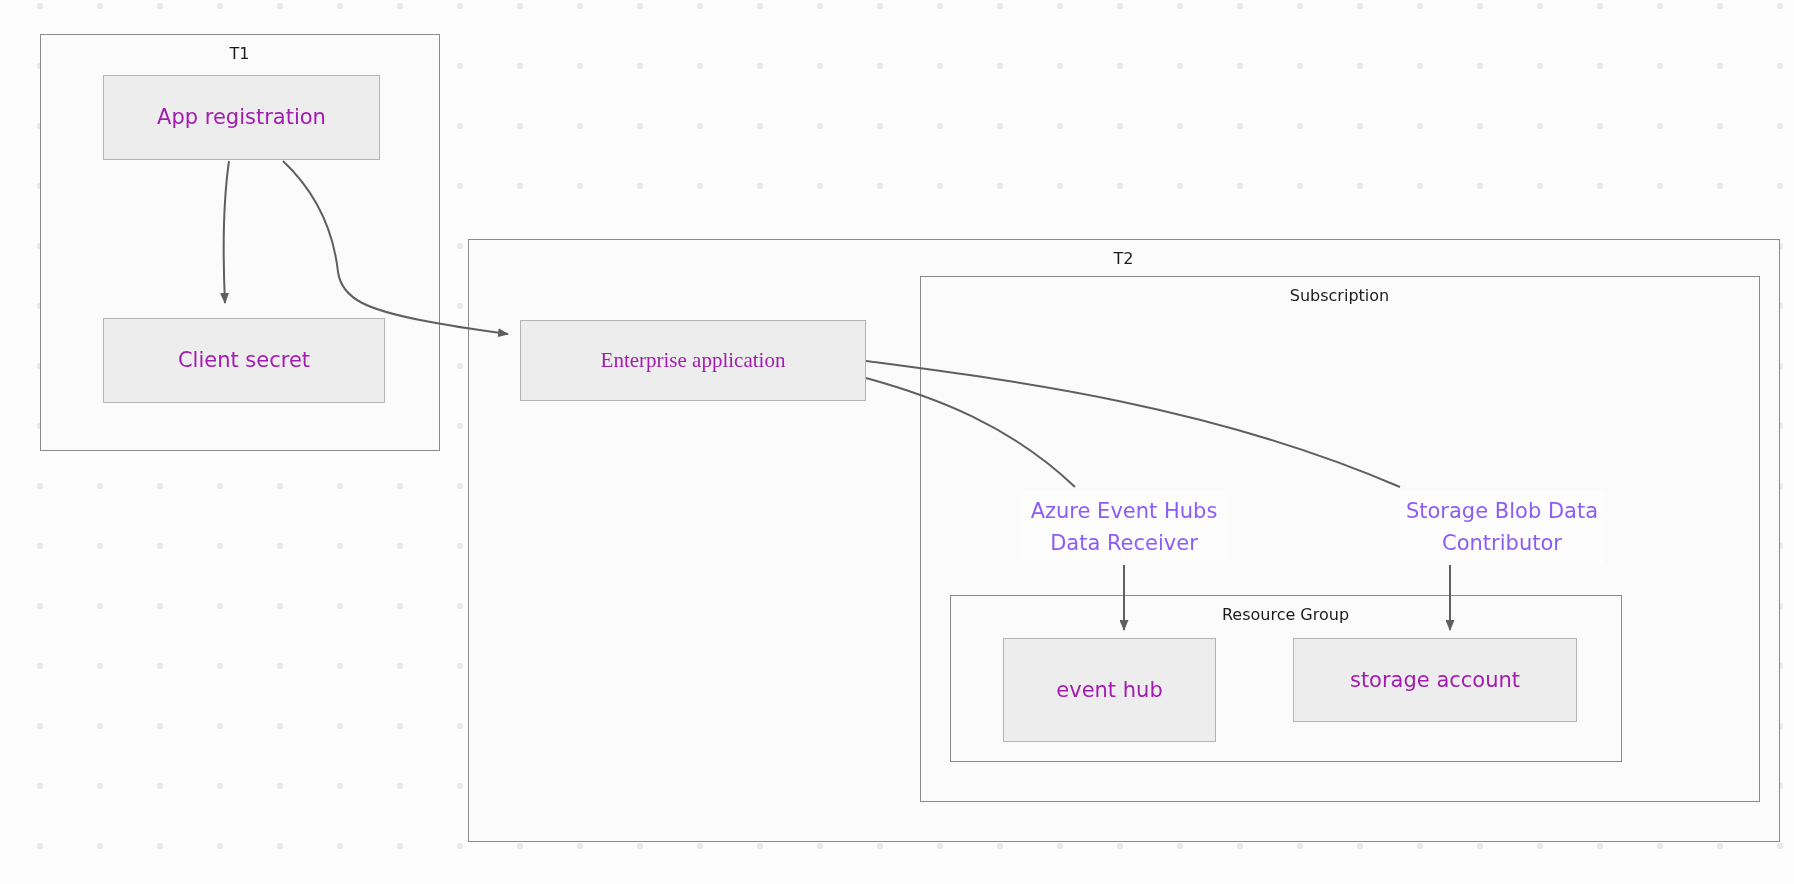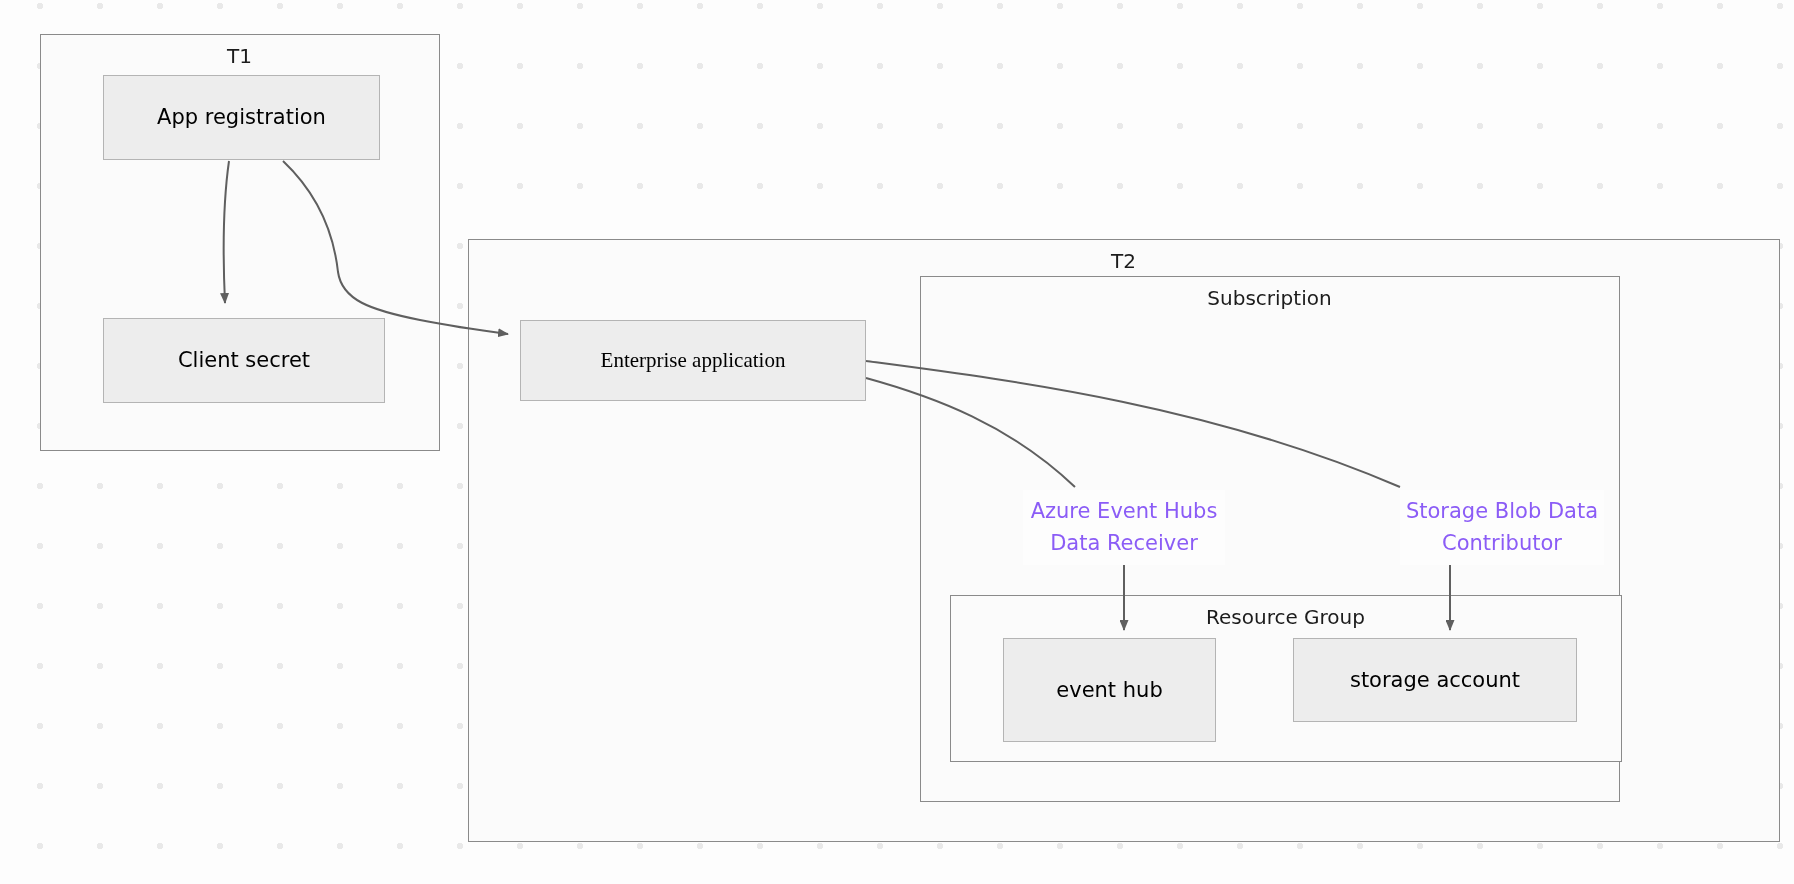--- a/index.html
+++ b/index.html
@@ -25,38 +25,38 @@
     position: absolute;
     box-sizing: border-box;
     background: #fbfbfb;
     border: 1.6px solid #8a8a8a;
   }
   .cluster-label {
     position: absolute;
     left: 0;
     right: 1px;
     text-align: center;
-    font-size: 20px;
+    font-size: 16px;
     color: #1c1c1c;
     line-height: 1;
     white-space: nowrap;
   }
 
   
   .node {
     position: absolute;
     box-sizing: border-box;
     background: #ededed;
     border: 1.6px solid #b4b4b4;
     display: flex;
     align-items: center;
     justify-content: center;
     text-align: center;
     font-size: 21px;
-    color: #000000;
+    color: #a21caf;
     line-height: 1.25;
   }
 
   
   .role-label {
     position: absolute;
     box-sizing: border-box;
     background: #fdfdfd;
     display: flex;
     align-items: center;
@@ -90,21 +90,21 @@
 <div id="canvas">
 
   <div class="cluster" style="left:40px; top:34px; width:400px; height:417px;">
     <div class="cluster-label" style="top:11px;">T1</div>
   </div>
 
   <div class="cluster" style="left:468px; top:239px; width:1312px; height:603px;">
     <div class="cluster-label" style="top:11px;">T2</div>
   </div>
 
-  <div class="cluster" style="left:920px; top:276px; width:700px; height:526px;">
+  <div class="cluster" style="left:920px; top:276px; width:840px; height:526px;">
     <div class="cluster-label" style="top:11px;">Subscription</div>
   </div>
 
   <div class="cluster" style="left:950px; top:595px; width:672px; height:167px;">
     <div class="cluster-label" style="top:11px;">Resource Group</div>
   </div>
 
   <svg id="edges" viewBox="0 0 1794 884" xmlns="http://www.w3.org/2000/svg">
     <defs>
       <marker id="arrowhead" markerWidth="11" markerHeight="9" refX="10" refY="4.5" orient="auto" markerUnits="userSpaceOnUse">

